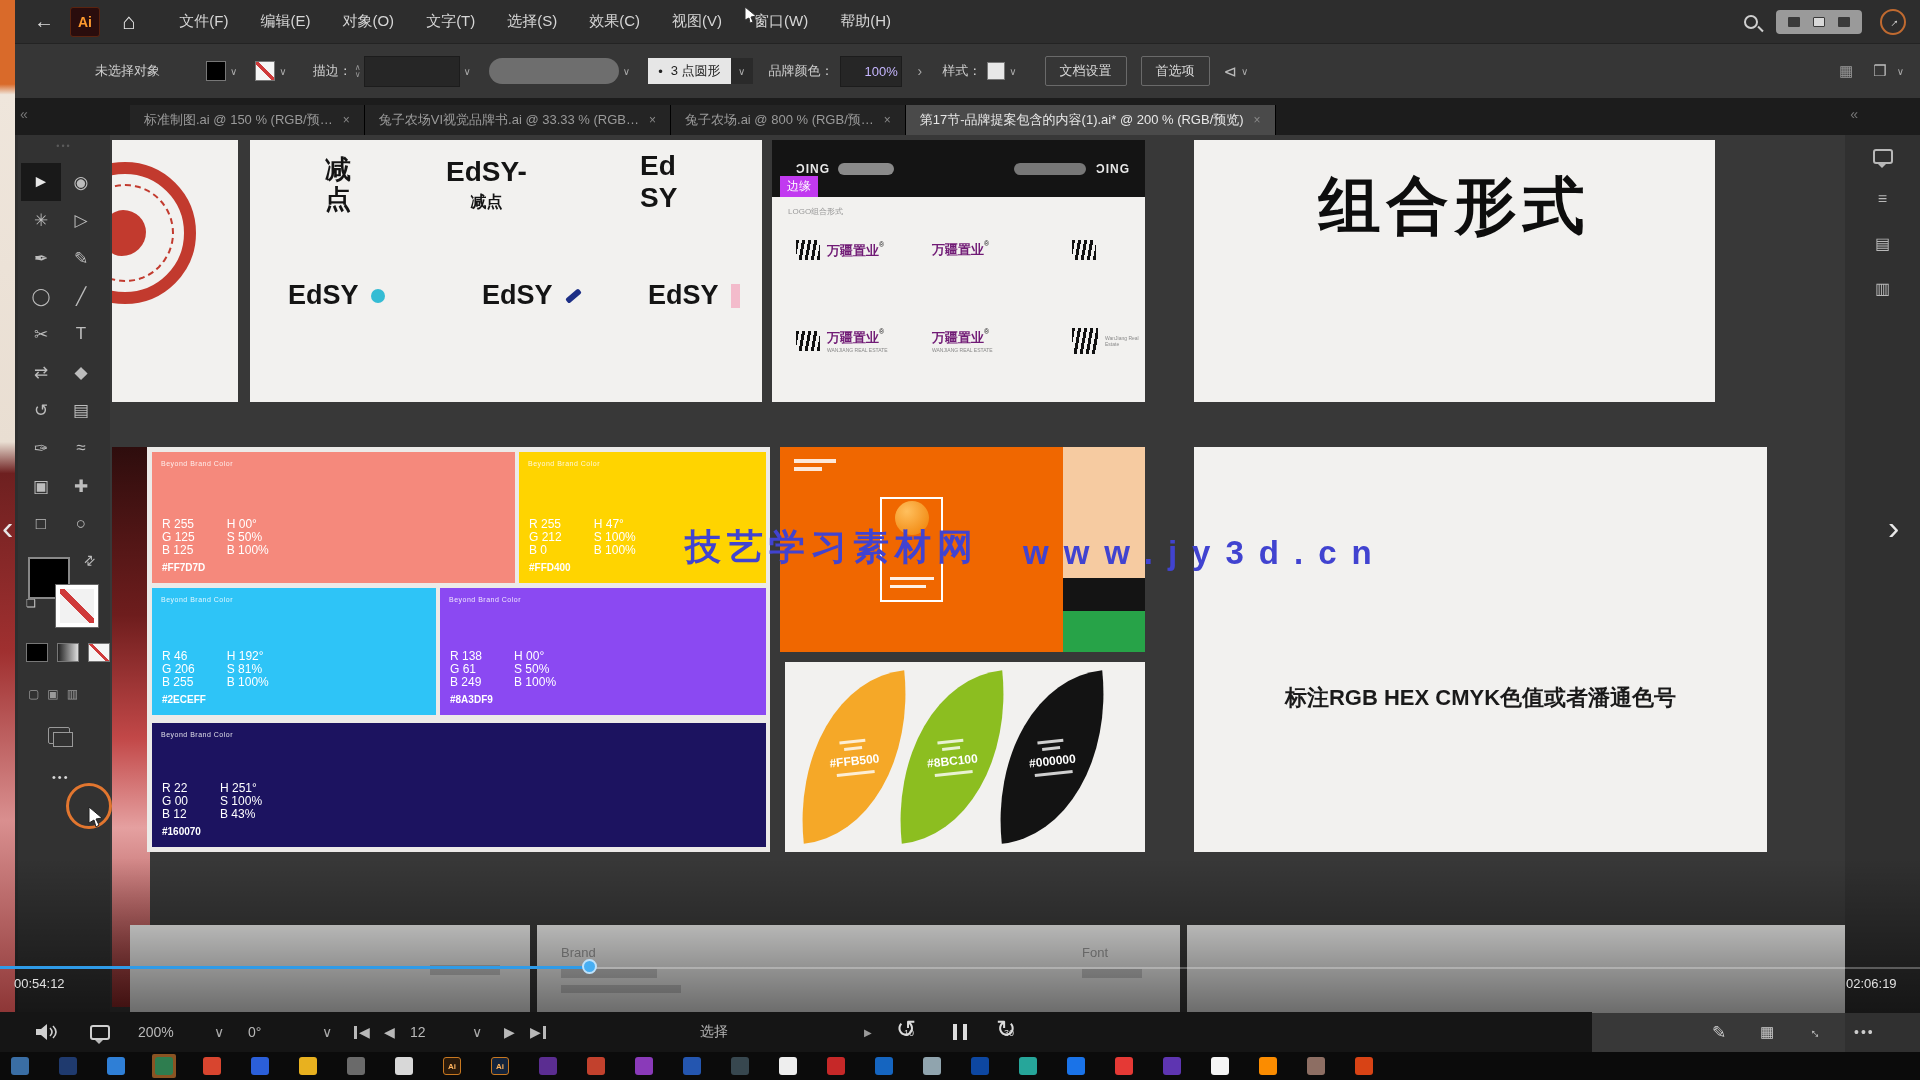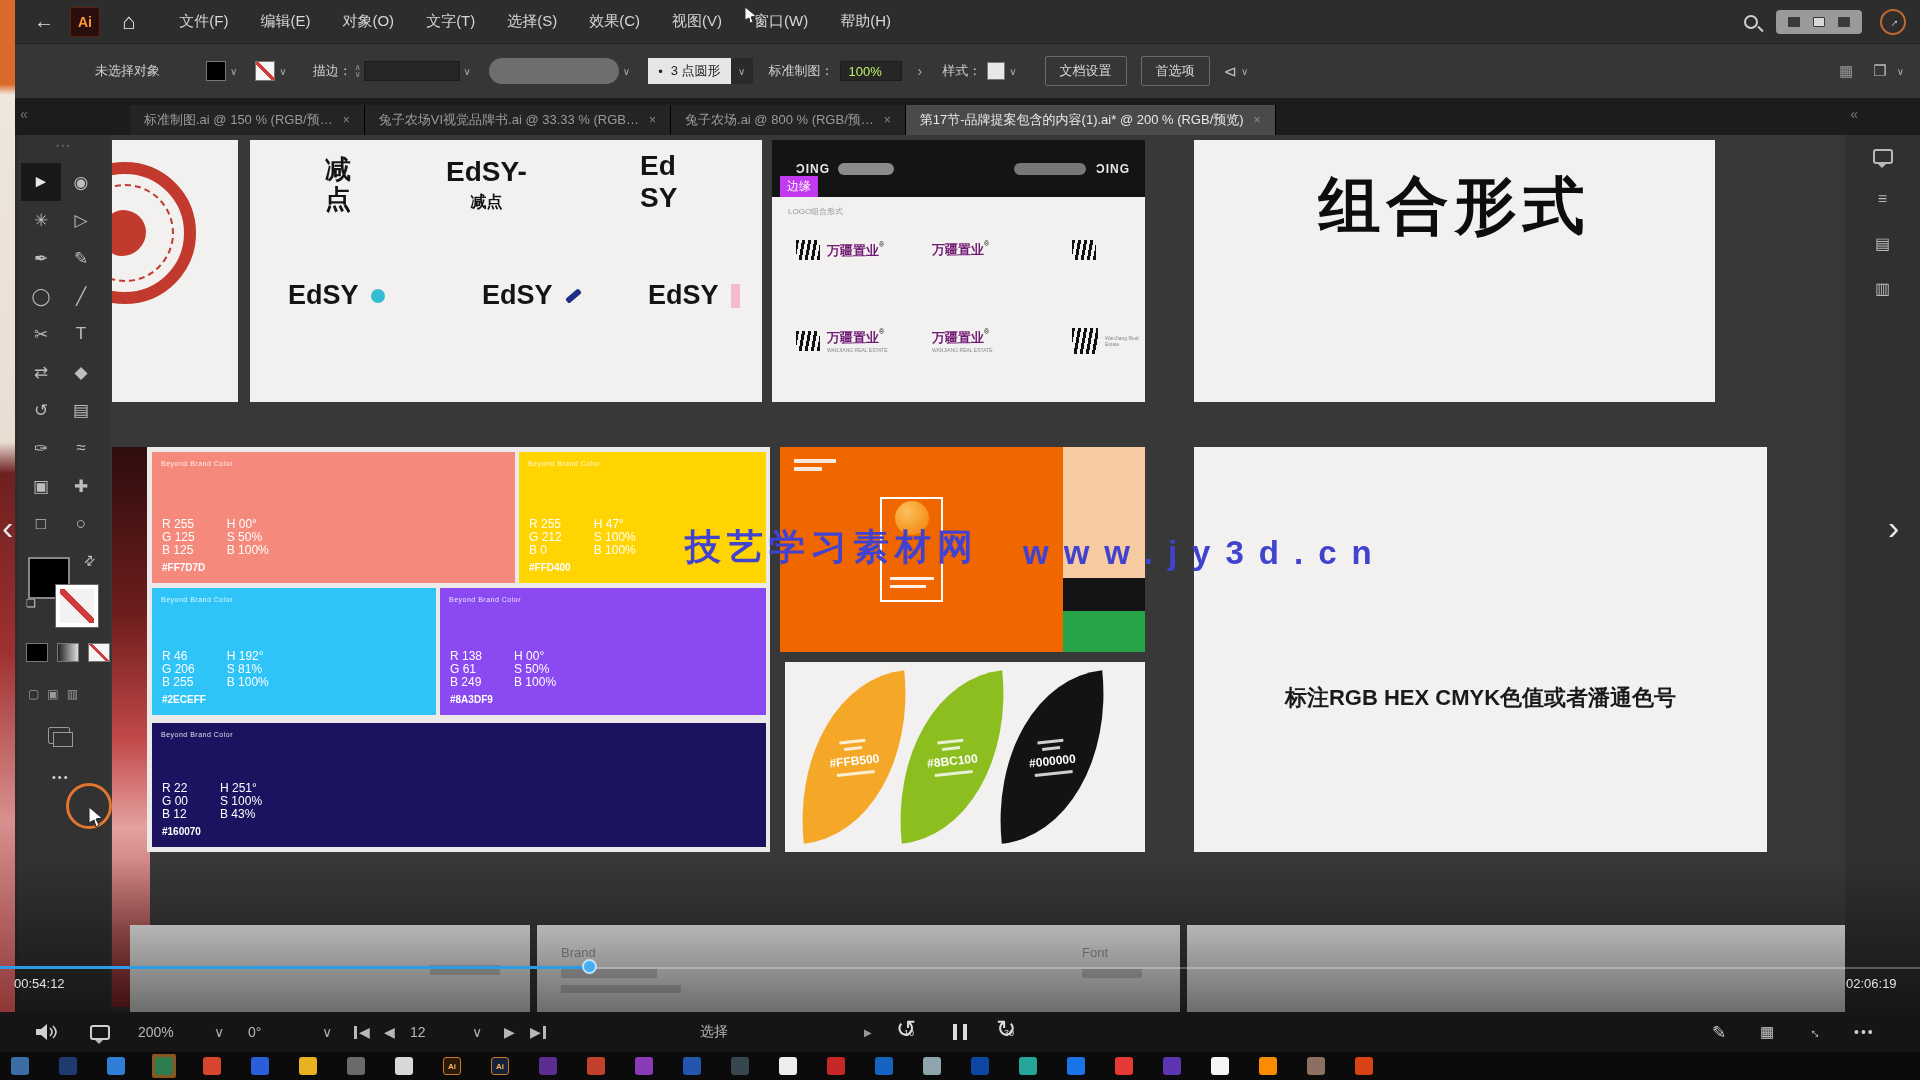--- a/index.html
+++ b/index.html
@@ -19,21 +19,21 @@
   #win-pill{width:86px;height:24px;background:#9a9a9a;border-radius:4px;display:flex;align-items:center;justify-content:space-around;padding:0 6px;}
   #win-pill i{display:block;width:12px;height:10px;background:#3a3a3a;border-radius:1px;}
   #win-pill i.lt{background:#d8d8d8;border:1px solid #3a3a3a;}
   #round-btn{width:26px;height:26px;border:2px solid #c06a30;border-radius:50%;color:#e8e8e8;font-size:12px;display:flex;align-items:center;justify-content:center;}
   #round-btn b{transform:rotate(-45deg);font-weight:normal;}
 
   #optionsbar{position:absolute;left:0;top:43px;width:1920px;height:55px;background:#363636;border-top:1px solid #232323;display:flex;align-items:center;z-index:4;font-size:13px;color:#cfcfcf;}
   .ob{display:flex;align-items:center;}
   .swatch{width:20px;height:20px;border:1px solid #777;}
   .caret{color:#aaa;font-size:10px;margin:0 4px;}
-  .well{background:#262626;border:1px solid #1c1c1c;height:20px;display:flex;align-items:center;padding:0 8px;color:#bef264;}
+  .well{background:#262626;border:1px solid #1c1c1c;height:31px;display:flex;align-items:center;padding:0 24px;color:#c4b5fd;}
   .obtn{border:1px solid #6a6a6a;border-radius:2px;height:30px;display:flex;align-items:center;padding:0 14px;color:#d8d8d8;}
   .stepper{display:flex;flex-direction:column;font-size:8px;line-height:7px;color:#999;margin:0 3px;}
   #brush-box{background:#e6e6e6;color:#222;height:26px;display:flex;align-items:center;padding:0 10px;gap:8px;font-size:13px;}
   #brush-caret{background:#2a2a2a;height:26px;width:22px;display:flex;align-items:center;justify-content:center;}
 
   #tabrow{position:absolute;left:0;top:98px;width:1920px;height:37px;background:#1c1c1c;display:flex;align-items:flex-end;z-index:4;}
   #tab-collapse-l{position:absolute;left:20px;top:8px;color:#777;font-size:14px;}
   #tab-collapse-r{position:absolute;right:62px;top:8px;color:#777;font-size:14px;}
   #tabs-list{display:flex;margin-left:130px;height:30px;}
   .tab{display:flex;align-items:center;gap:10px;background:#242424;color:#9a9a9a;font-size:13px;padding:0 14px;border-right:1px solid #000;white-space:nowrap;max-width:520px;}
@@ -138,21 +138,21 @@
   .bubble::after{content:"";position:absolute;left:3px;top:13px;border:4px solid transparent;border-top-color:#b8b8b8;}
 
   
   #fade{position:absolute;left:0;top:858px;width:1920px;height:155px;background:linear-gradient(rgba(0,0,0,0),rgba(0,0,0,.55));z-index:5;}
   #prev-ch{position:absolute;left:2px;top:508px;color:#e8e8e8;font-size:34px;z-index:7;}
   #next-ch{position:absolute;left:1888px;top:508px;color:#e8e8e8;font-size:34px;z-index:7;}
   #progress-done{position:absolute;left:0;top:966px;height:3px;background:#2f9be8;z-index:7;}
   #progress-rest{position:absolute;top:967px;height:2px;right:0;background:rgba(255,255,255,.28);z-index:7;}
   #progress-knob{position:absolute;top:959px;width:15px;height:15px;border-radius:50%;background:#47aef2;border:2px solid #bfe2fb;z-index:8;}
   .time{position:absolute;top:976px;color:#e0e0e0;font-size:13px;z-index:8;}
-  #controlbar{position:absolute;left:0;top:1012px;width:1920px;height:40px;background:#151515;z-index:9;color:#b8b8b8;}
+  #controlbar{position:absolute;left:0;top:1012px;width:1592px;height:40px;background:#151515;z-index:9;color:#b8b8b8;}
   .cb{position:absolute;top:0;height:40px;display:flex;align-items:center;font-size:14px;}
   .vbar{display:inline-block;width:3px;height:13px;background:#b8b8b8;margin:0 2px;}
   .pausebars i{display:inline-block;width:4px;height:16px;background:#ddd;margin:0 3px;}
   .skip{position:relative;width:26px;height:26px;}
   .skip .g{font-size:24px;color:#ddd;position:absolute;left:0;top:-4px;}
   .skip .n{position:absolute;left:0;width:26px;text-align:center;top:9px;font-size:9px;color:#ddd;}
   .rot45{display:inline-block;transform:rotate(45deg);}
 
   
   #taskbar{position:absolute;left:0;top:1052px;width:1920px;height:28px;background:#0b0b0b;display:flex;align-items:center;gap:24px;padding-left:8px;z-index:10;}
@@ -218,21 +218,21 @@
     <span class="caret">∨</span>
     <span class="ob" style="margin-left:14px;width:130px;height:26px;background:#6e6e6e;border-radius:13px;"></span>
     <span class="caret">∨</span>
     <span id="brush-box" style="margin-left:14px;">
       <span>•</span>
       <span>3 点圆形</span>
     </span>
     <span id="brush-caret">
         <span class="caret">∨</span>
       </span>
-    <span class="ob" style="margin-left:16px;">标准制图：</span>
+    <span class="ob" style="margin-left:16px;">品牌颜色：</span>
     <span class="well" style="width:62px;margin-left:6px;">100%</span>
     <span class="caret" style="font-size:14px;margin-left:16px;">›</span>
     <span class="ob" style="margin-left:16px;">样式：</span>
     <span class="swatch" style="margin-left:6px;width:18px;height:18px;background:#e8e8e8;"></span>
     <span class="caret">∨</span>
     <span class="obtn" style="margin-left:24px;">文档设置</span>
     <span class="obtn" style="margin-left:14px;">首选项</span>
     <span class="ob" style="margin-left:14px;color:#bbb;font-size:16px;">⊲</span>
     <span class="caret">∨</span>
     <span style="flex:1;"></span>

